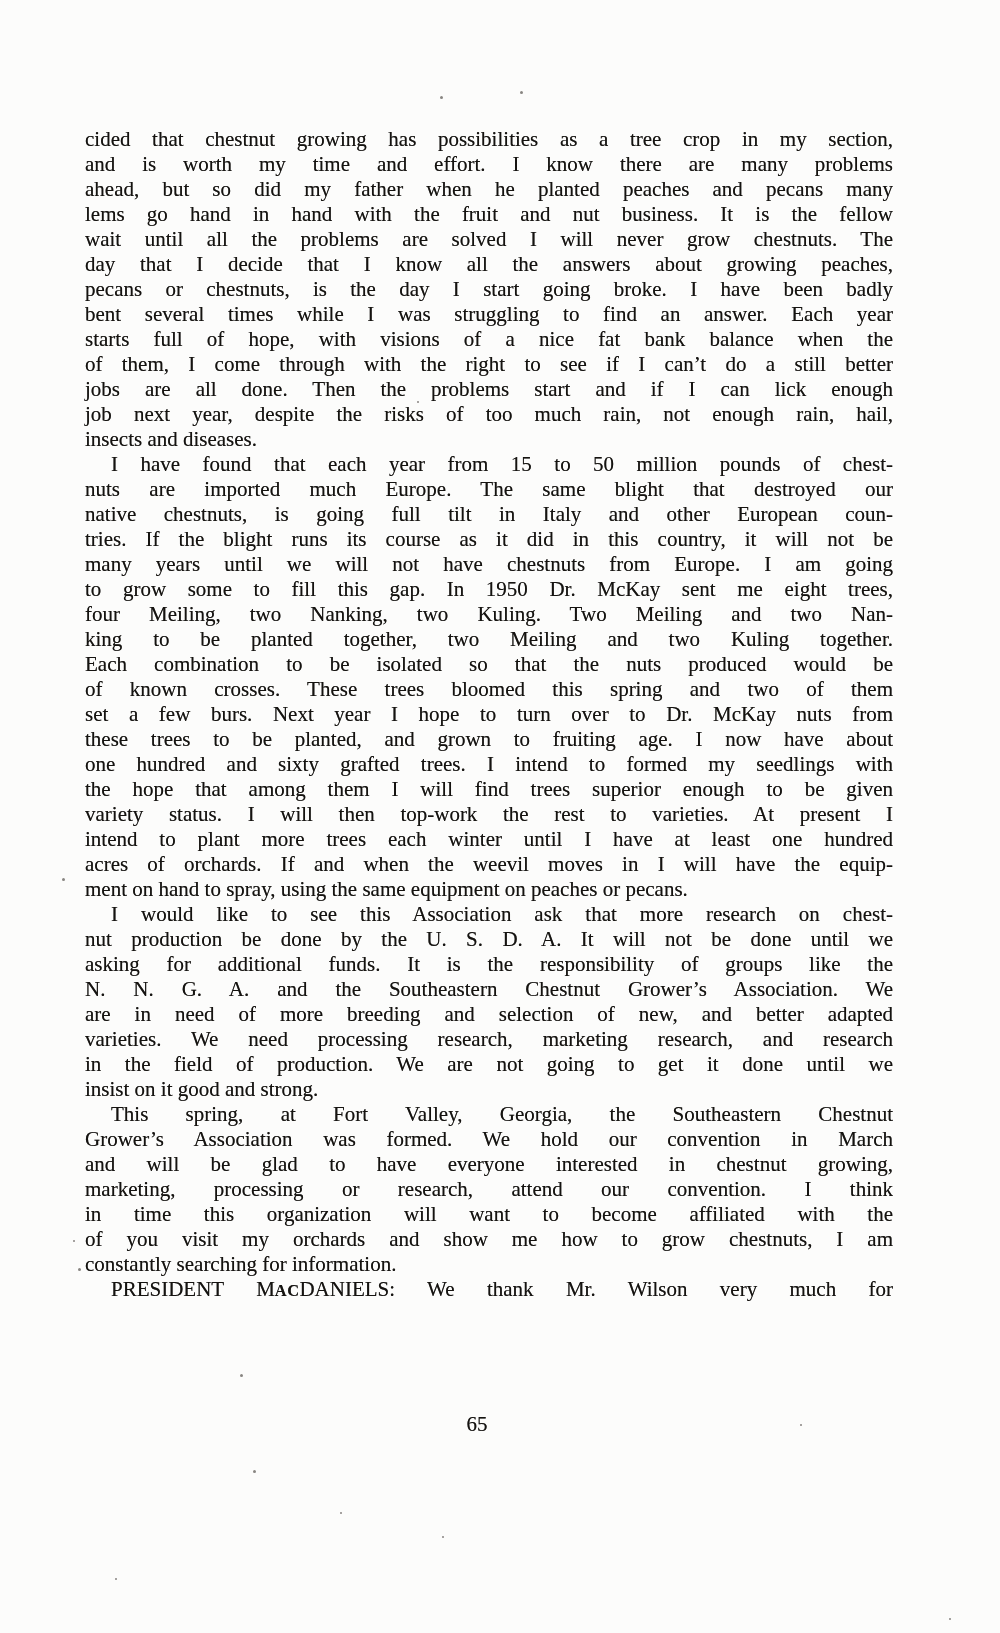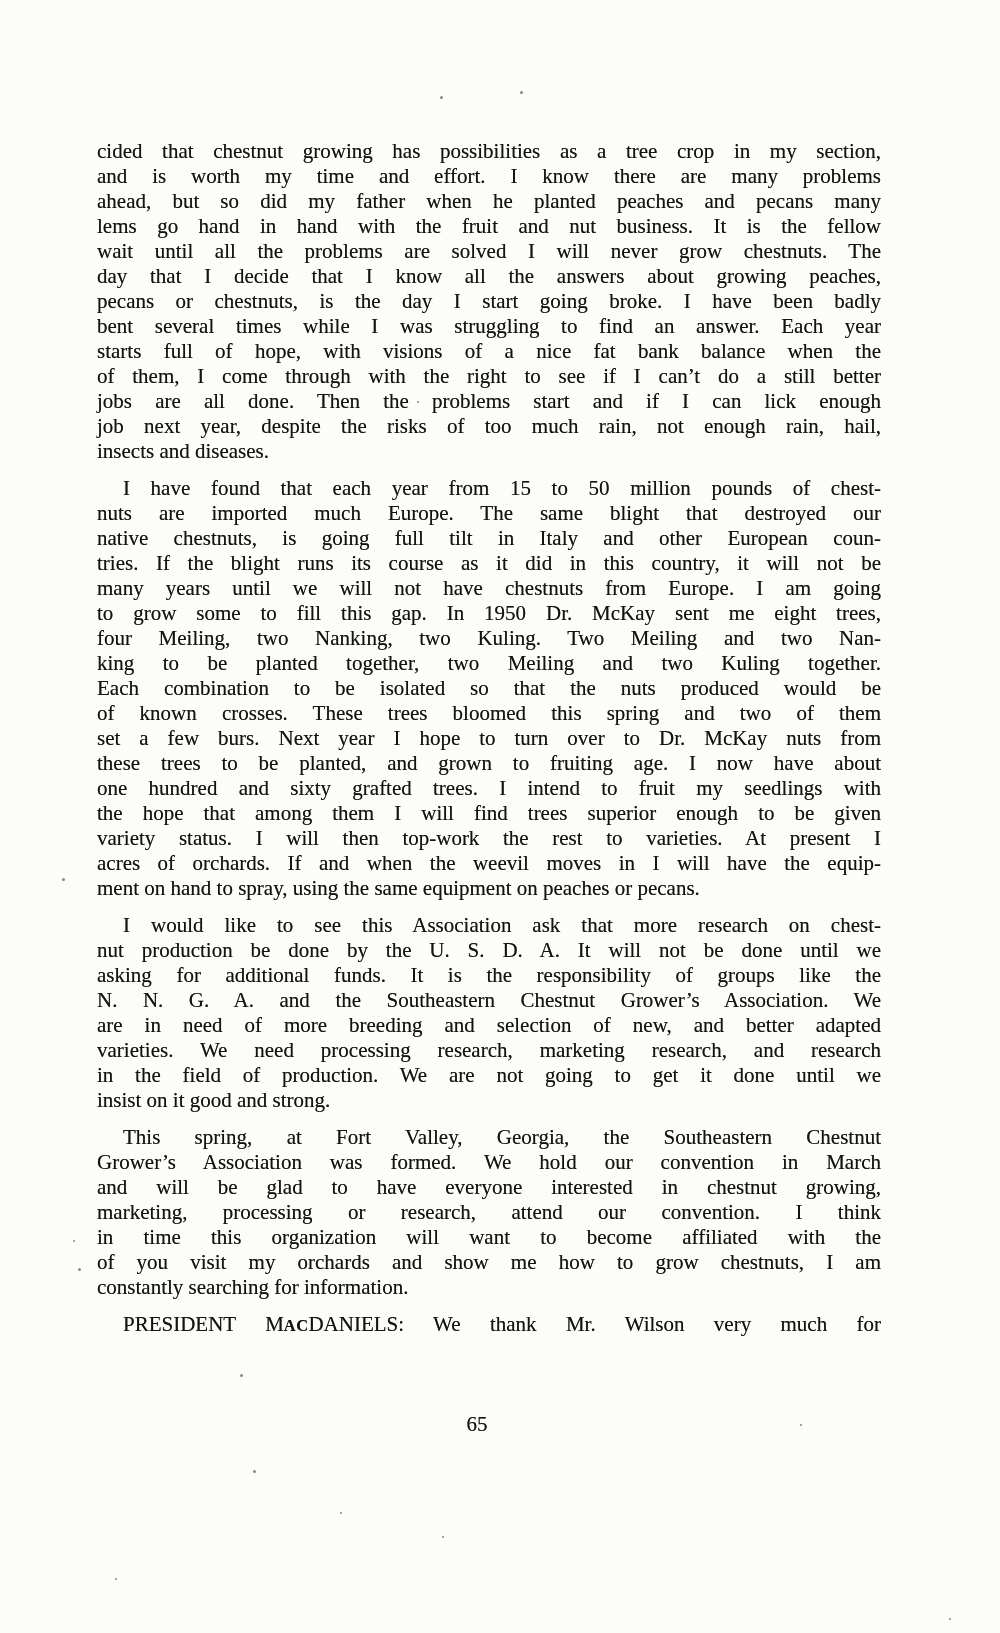--- a/index.html
+++ b/index.html
@@ -18,21 +18,21 @@
     position: absolute;
     left: 85px;
     top: 127px;
     width: 808px;
     font-size: 21px;
     line-height: 25px;
     color: #151310;
     text-shadow: 0 0 0.5px rgba(10,10,10,0.55);
   }
   .paragraph {
-    margin: 12px;
+    margin: 0;
     padding: 0;
   }
   .line {
     text-align: justify;
     text-align-last: justify;
     white-space: normal;
   }
   .line.flush-left {
     text-align-last: left;
   }
@@ -87,23 +87,24 @@
       <div class="line">native chestnuts, is going full tilt in Italy and other European coun-</div>
       <div class="line">tries. If the blight runs its course as it did in this country, it will not be</div>
       <div class="line">many years until we will not have chestnuts from Europe. I am going</div>
       <div class="line">to grow some to fill this gap. In 1950 Dr. McKay sent me eight trees,</div>
       <div class="line">four Meiling, two Nanking, two Kuling. Two Meiling and two Nan-</div>
       <div class="line">king to be planted together, two Meiling and two Kuling together.</div>
       <div class="line">Each combination to be isolated so that the nuts produced would be</div>
       <div class="line">of known crosses. These trees bloomed this spring and two of them</div>
       <div class="line">set a few burs. Next year I hope to turn over to Dr. McKay nuts from</div>
       <div class="line">these trees to be planted, and grown to fruiting age. I now have about</div>
-      <div class="line">one hundred and sixty grafted trees. I intend to fruit my seedlings with</div>
+      <div class="line">one hundred and sixty grafted trees. I intend to formed my seedlings with</div>
       <div class="line">the hope that among them I will find trees superior enough to be given</div>
       <div class="line">variety status. I will then top-work the rest to varieties. At present I</div>
+      <div class="line">intend to plant more trees each winter until I have at least one hundred</div>
       <div class="line">acres of orchards. If and when the weevil moves in I will have the equip-</div>
       <div class="line flush-left">ment on hand to spray, using the same equipment on peaches or pecans.</div>
     </div>
     <div class="paragraph">
       <div class="line indent">I would like to see this Association ask that more research on chest-</div>
       <div class="line">nut production be done by the U. S. D. A. It will not be done until we</div>
       <div class="line">asking for additional funds. It is the responsibility of groups like the</div>
       <div class="line">N. N. G. A. and the Southeastern Chestnut Grower’s Association. We</div>
       <div class="line">are in need of more breeding and selection of new, and better adapted</div>
       <div class="line">varieties. We need processing research, marketing research, and research</div>

